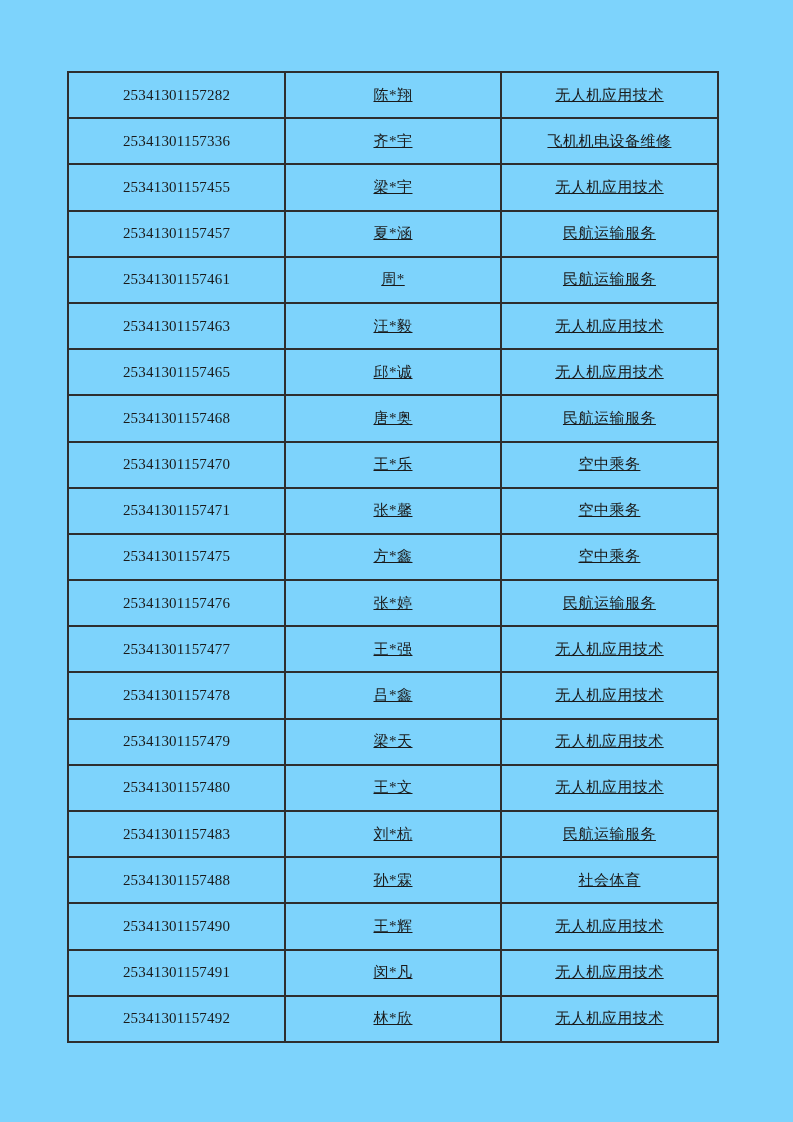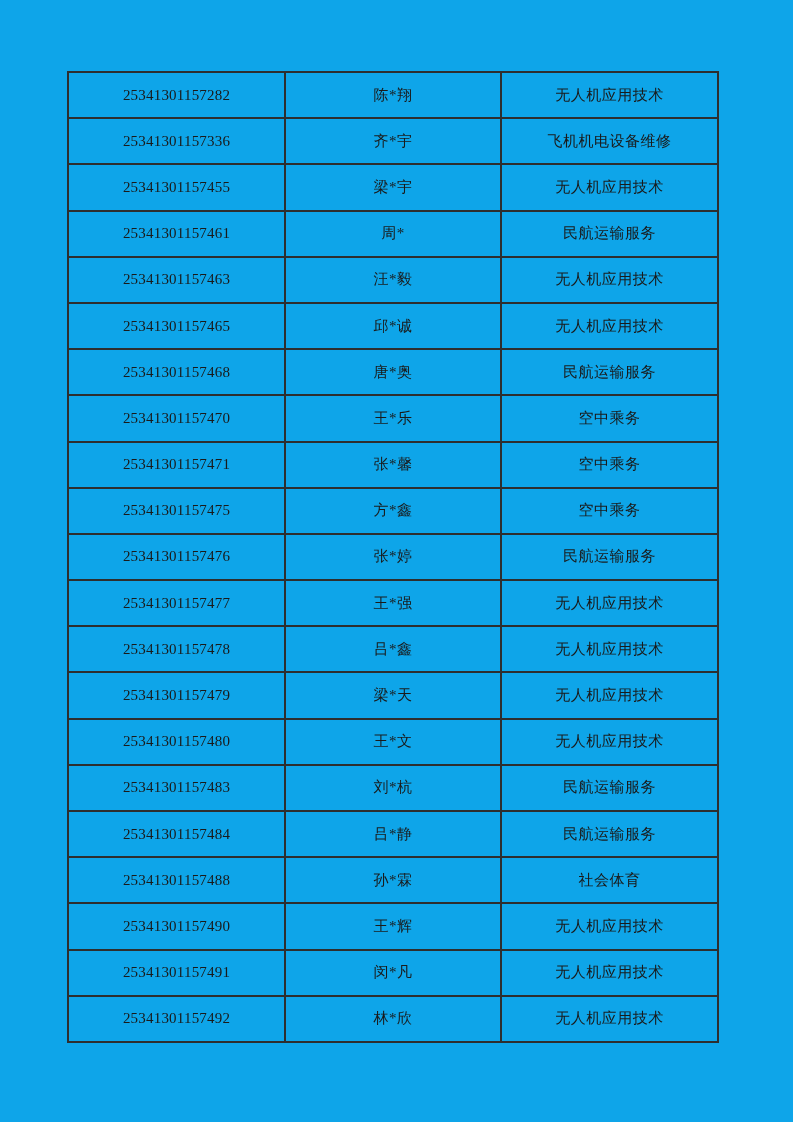--- a/index.html
+++ b/index.html
@@ -5,21 +5,21 @@
   * { box-sizing: border-box; }
   html, body {
     margin: 0;
     padding: 0;
     background: #ffffff;
   }
   .page {
     position: relative;
     width: 793px;
     height: 1122px;
-    background: #0ea5e9;
+    background: #7dd3fc;
     overflow: hidden;
     font-family: "Liberation Serif", "DejaVu Serif", serif;
     color: #1a1a1a;
   }
   table.roster {
     position: absolute;
     left: 67px;
     top: 71px;
     width: 652px;
     height: 972px;
@@ -37,20 +37,21 @@
     white-space: nowrap;
     overflow: hidden;
   }
   td.cell-id {
     font-size: 14.5px;
     letter-spacing: 0.2px;
     font-variant-numeric: lining-nums;
   }
   td.cell-name, td.cell-major {
     letter-spacing: 0.5px;
+    text-decoration: underline;
   }
 </style>
 </head>
 <body>
 
 <div class="page">
   <table class="roster">
     <colgroup>
       <col style="width: 33.4%">
       <col style="width: 33.2%">
@@ -65,20 +66,25 @@
       </tr>
         <tr>
         <td class="cell-id">25341301157336</td>
         <td class="cell-name">齐*宇</td>
         <td class="cell-major">飞机机电设备维修</td>
       </tr>
         <tr>
         <td class="cell-id">25341301157455</td>
         <td class="cell-name">梁*宇</td>
         <td class="cell-major">无人机应用技术</td>
+      </tr>
+        <tr>
+        <td class="cell-id">25341301157457</td>
+        <td class="cell-name">夏*涵</td>
+        <td class="cell-major">民航运输服务</td>
       </tr>
         <tr>
         <td class="cell-id">25341301157461</td>
         <td class="cell-name">周*</td>
         <td class="cell-major">民航运输服务</td>
       </tr>
         <tr>
         <td class="cell-id">25341301157463</td>
         <td class="cell-name">汪*毅</td>
         <td class="cell-major">无人机应用技术</td>
@@ -132,25 +138,20 @@
         <td class="cell-id">25341301157480</td>
         <td class="cell-name">王*文</td>
         <td class="cell-major">无人机应用技术</td>
       </tr>
         <tr>
         <td class="cell-id">25341301157483</td>
         <td class="cell-name">刘*杭</td>
         <td class="cell-major">民航运输服务</td>
       </tr>
         <tr>
-        <td class="cell-id">25341301157484</td>
-        <td class="cell-name">吕*静</td>
-        <td class="cell-major">民航运输服务</td>
-      </tr>
-        <tr>
         <td class="cell-id">25341301157488</td>
         <td class="cell-name">孙*霖</td>
         <td class="cell-major">社会体育</td>
       </tr>
         <tr>
         <td class="cell-id">25341301157490</td>
         <td class="cell-name">王*辉</td>
         <td class="cell-major">无人机应用技术</td>
       </tr>
         <tr>

